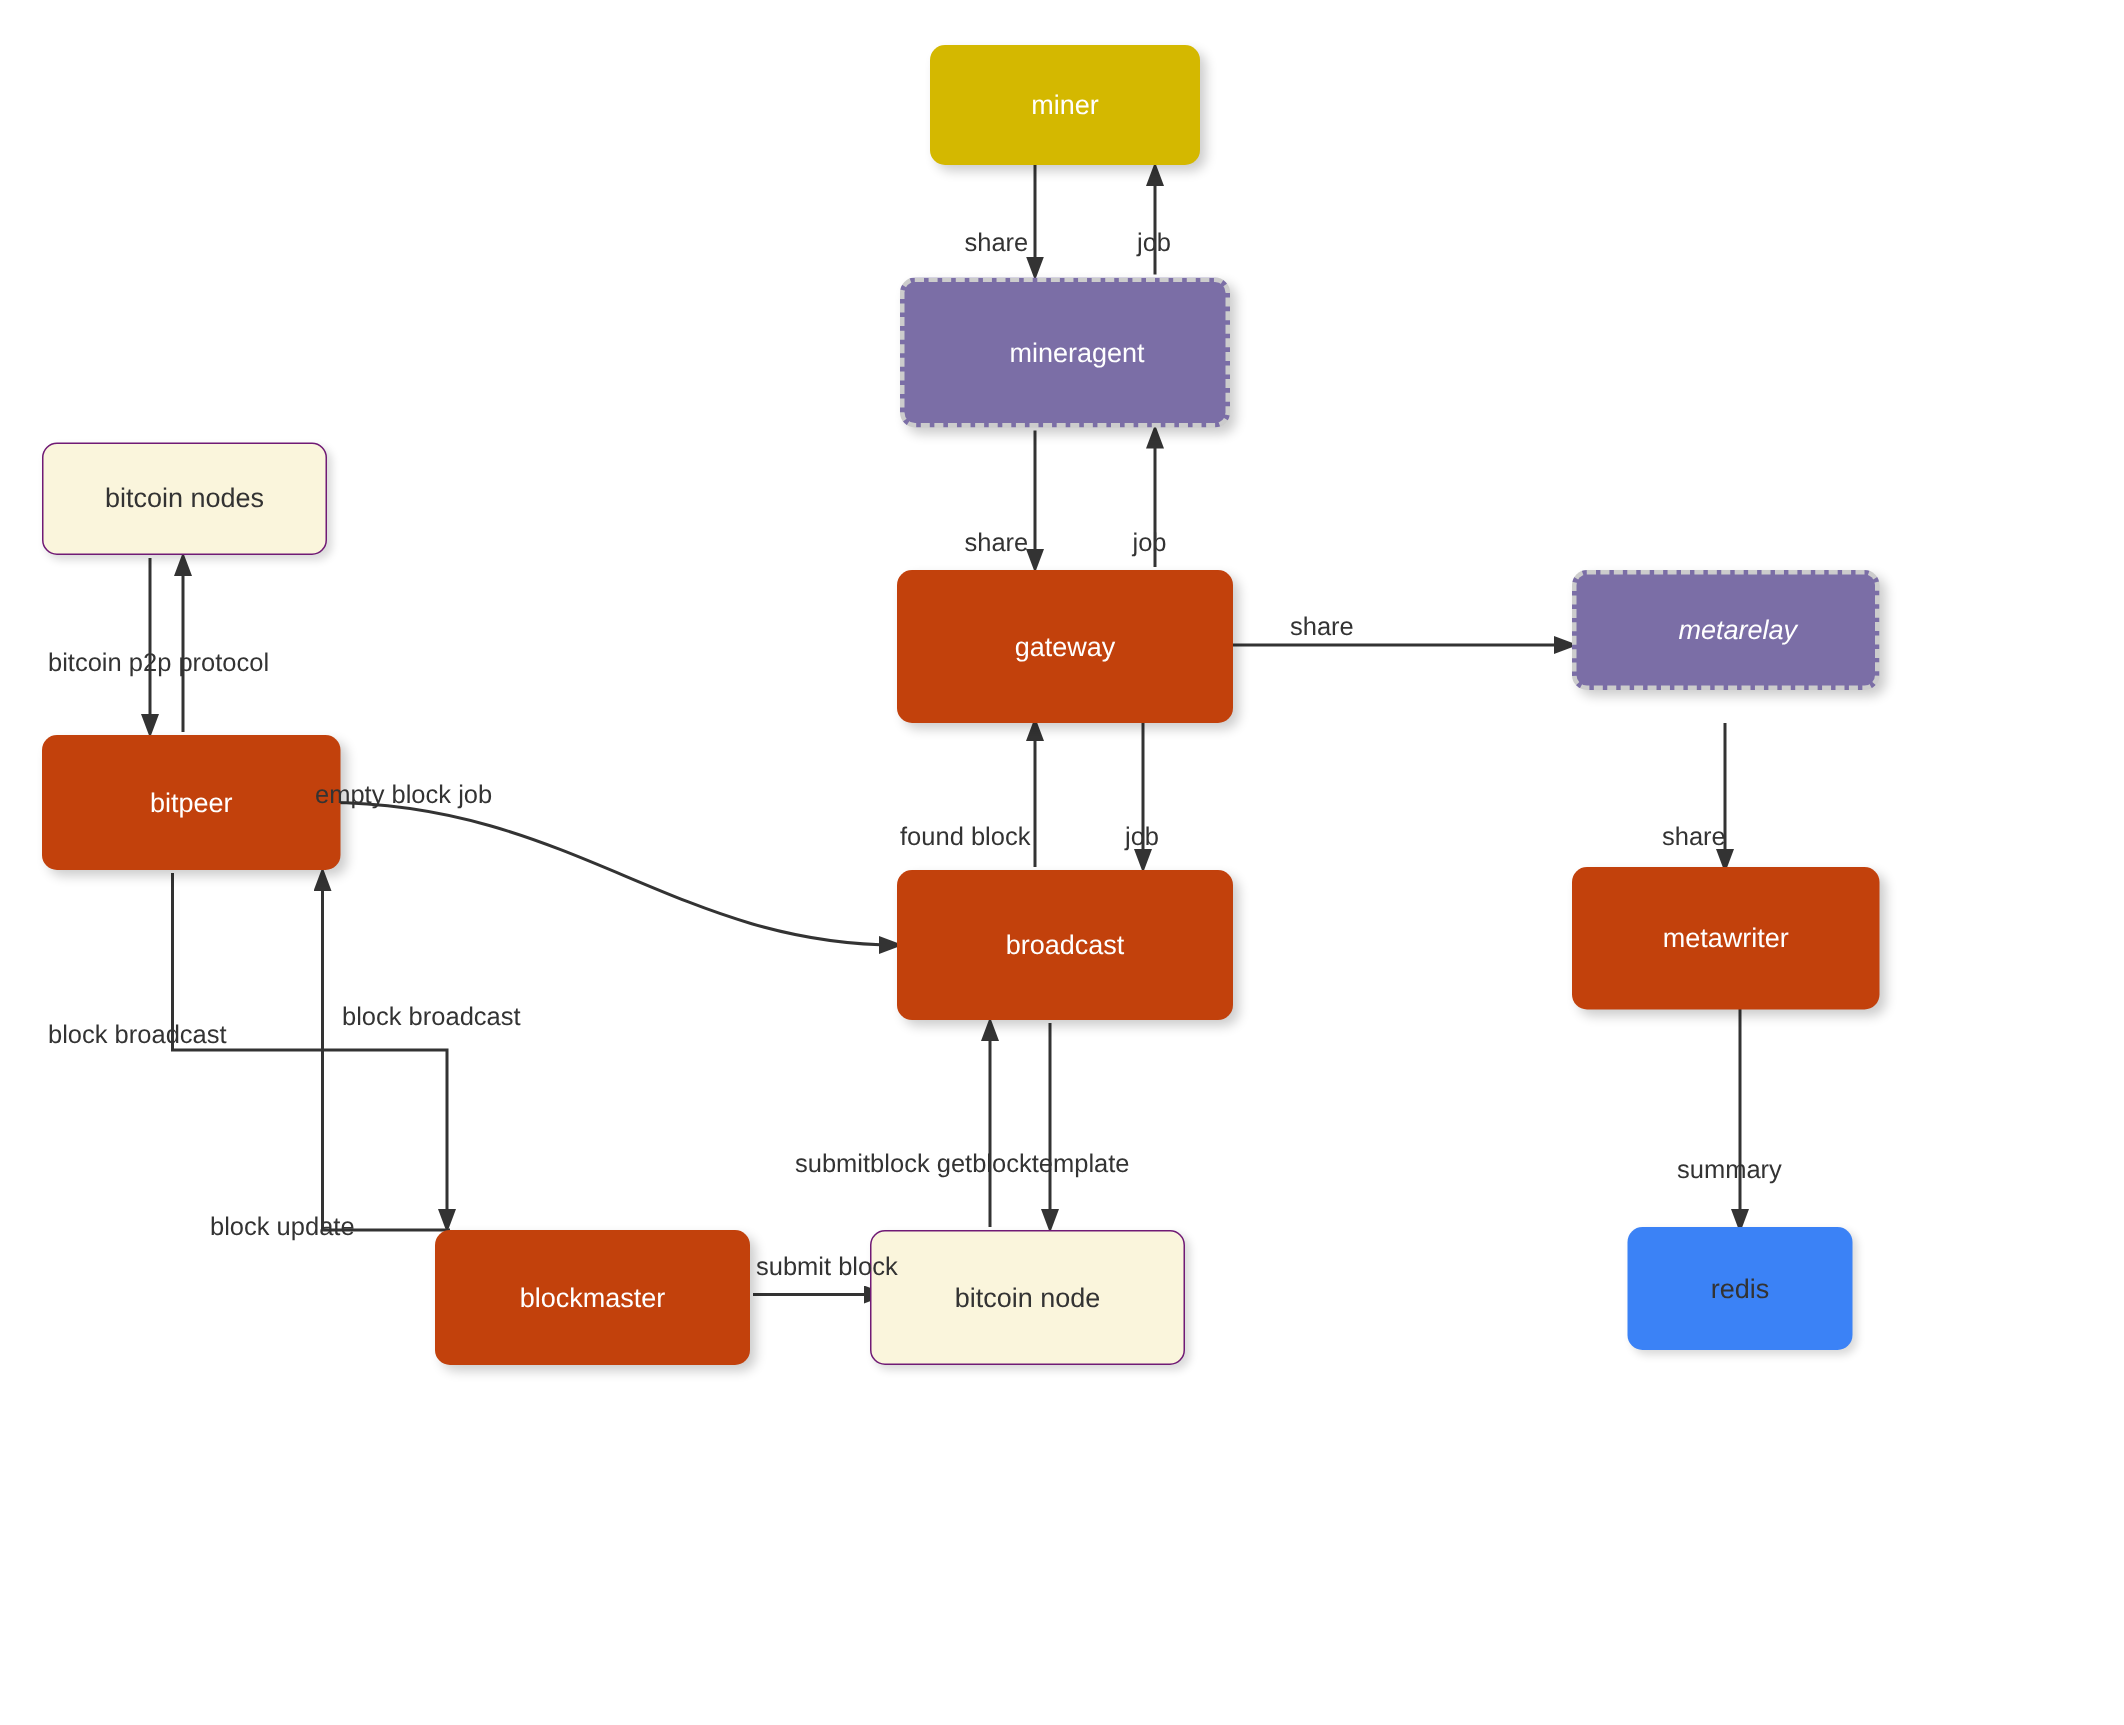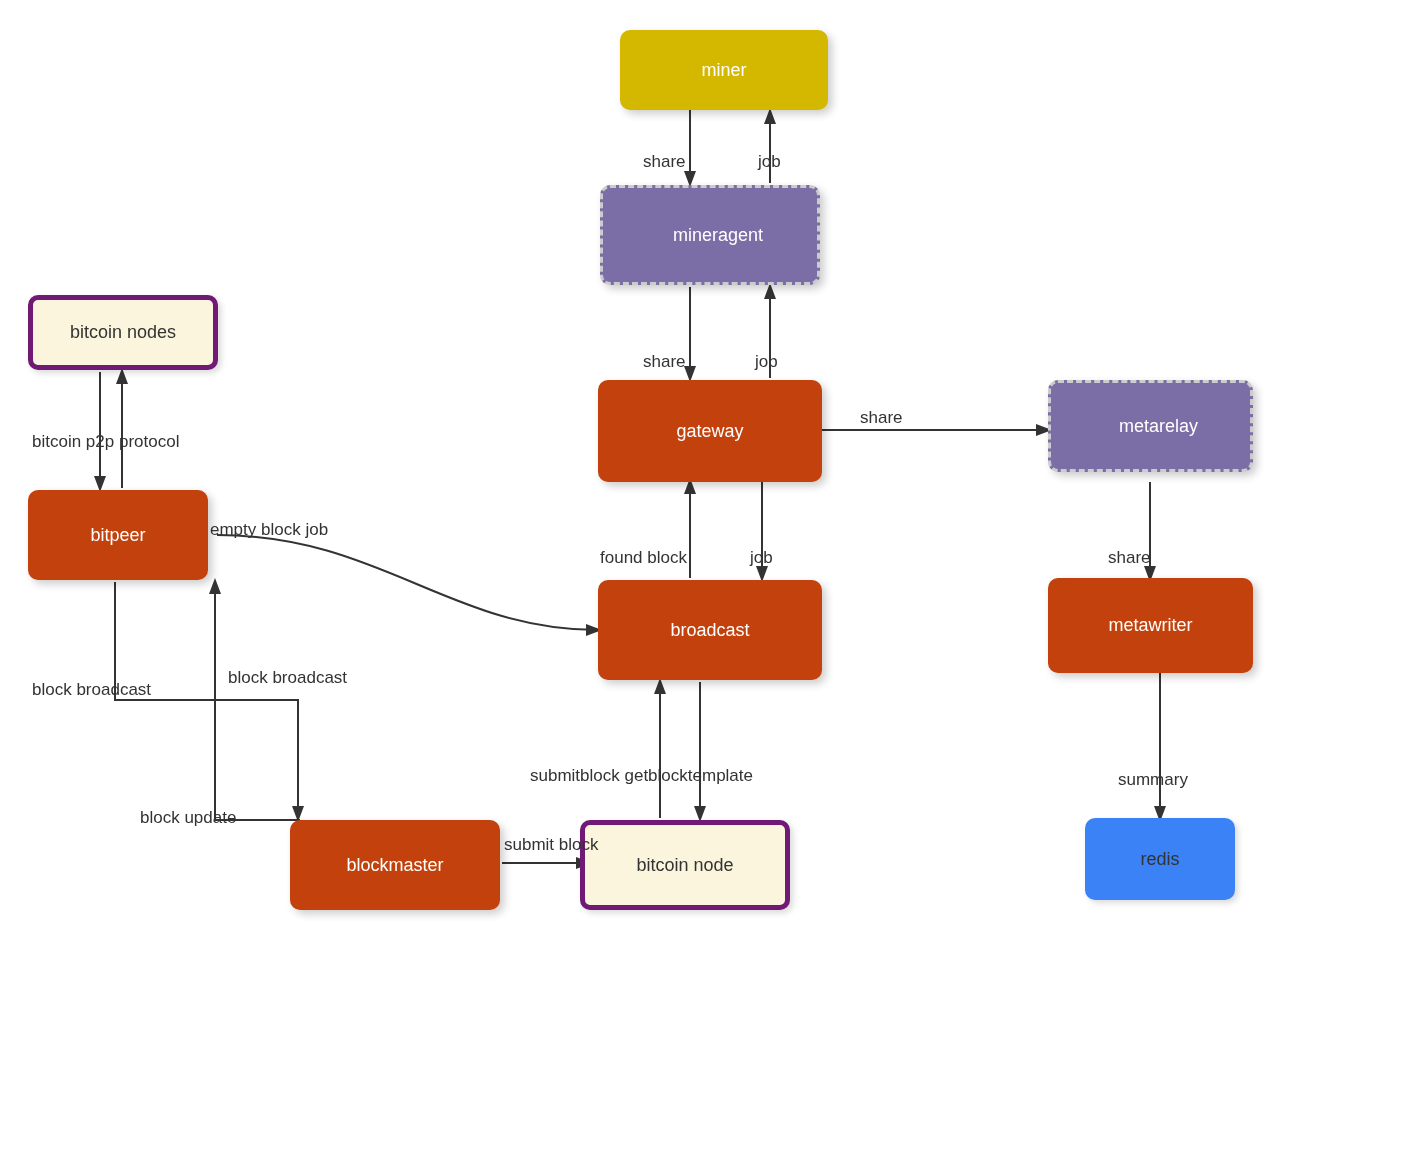--- a/index.html
+++ b/index.html
@@ -34,21 +34,21 @@
     }
     .node-yellow {
       background: #d4b800;
       color: #fff;
       border: none;
       box-shadow: 4px 4px 8px rgba(0,0,0,0.2);
     }
     .node-cream {
       background: #faf5dc;
       color: #333;
-      border: 5px solid #701a75;
+      border: 1px solid #701a75;
       box-shadow: 3px 3px 6px rgba(0,0,0,0.15);
     }
     .node-pink {
       background: #3b82f6;
       color: #333;
       border: none;
       box-shadow: 3px 3px 6px rgba(0,0,0,0.15);
     }
     .node-dashed-purple {
       background: #7b6ea6;
@@ -119,21 +119,21 @@
     <path d="M 217 535 C 380 535 450 630 598 630" marker-end="url(#arrow)"></path>
 
     <path d="M 115 582 L 115 700 L 298 700 L 298 818" marker-end="url(#arrow)"></path>
 
     <path d="M 300 820 L 215 820 L 215 582" marker-end="url(#arrow)"></path>
 
     <line x1="502" y1="863" x2="588" y2="863" marker-end="url(#arrow)"></line>
 
   </svg>
 
-  <div class="node node-yellow" style="left:620px;top:30px;width:208px;height:80px;align-items:center;">
+  <div class="node node-yellow" style="left:620px;top:30px;width:180px;height:80px;align-items:center;">
     <span>miner</span>
   </div>
 
   <div class="node node-dashed-purple" style="left:600px;top:185px;width:220px;height:100px;">
     <span>mineragent</span>
   </div>
 
   <div class="node node-purple" style="left:598px;top:380px;width:224px;height:102px;">
     <span>gateway</span>
   </div>
@@ -147,25 +147,25 @@
   </div>
 
   <div class="node node-cream" style="left:580px;top:820px;width:210px;height:90px;">
     <span>bitcoin node</span>
   </div>
 
   <div class="node node-cream" style="left:28px;top:295px;width:190px;height:75px;">
     <span>bitcoin nodes</span>
   </div>
 
-  <div class="node node-purple" style="left:28px;top:490px;width:180px;height:90px;">
+  <div class="node node-purple" style="left:28px;top:490px;width:199px;height:90px;">
     <span>bitpeer</span>
   </div>
 
-  <div class="node node-dashed-purple" style="left:1048px;top:380px;width:205px;height:92px;">
+  <div class="node node-dashed-purple" style="left:1048px;top:380px;width:205px;height:80px;font-style:italic;">
     <span>metarelay</span>
   </div>
 
   <div class="node node-purple" style="left:1048px;top:578px;width:205px;height:95px;">
     <span>metawriter</span>
   </div>
 
   <div class="node node-pink" style="left:1085px;top:818px;width:150px;height:82px;">
     <span>redis</span>
   </div>

